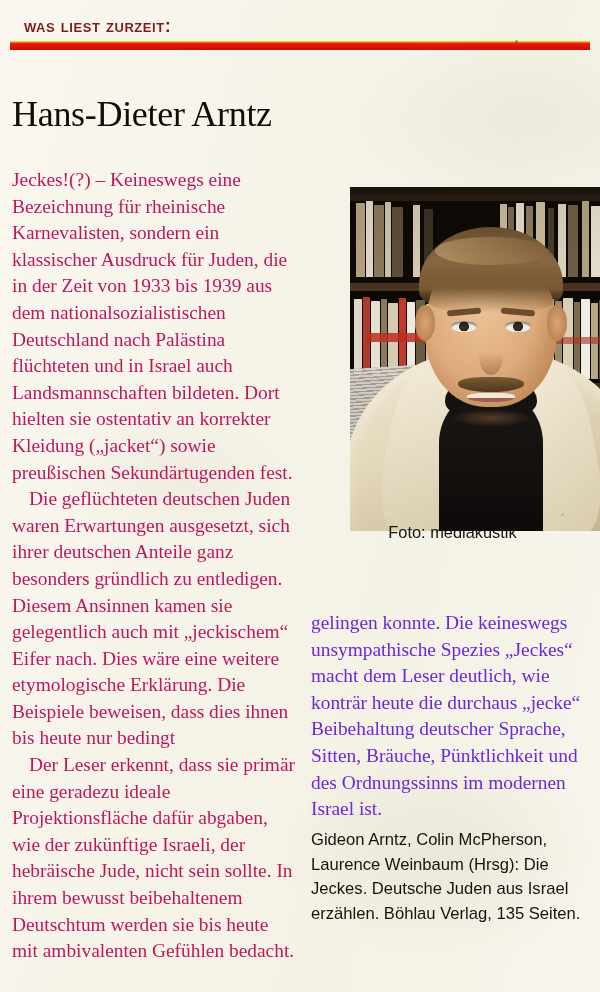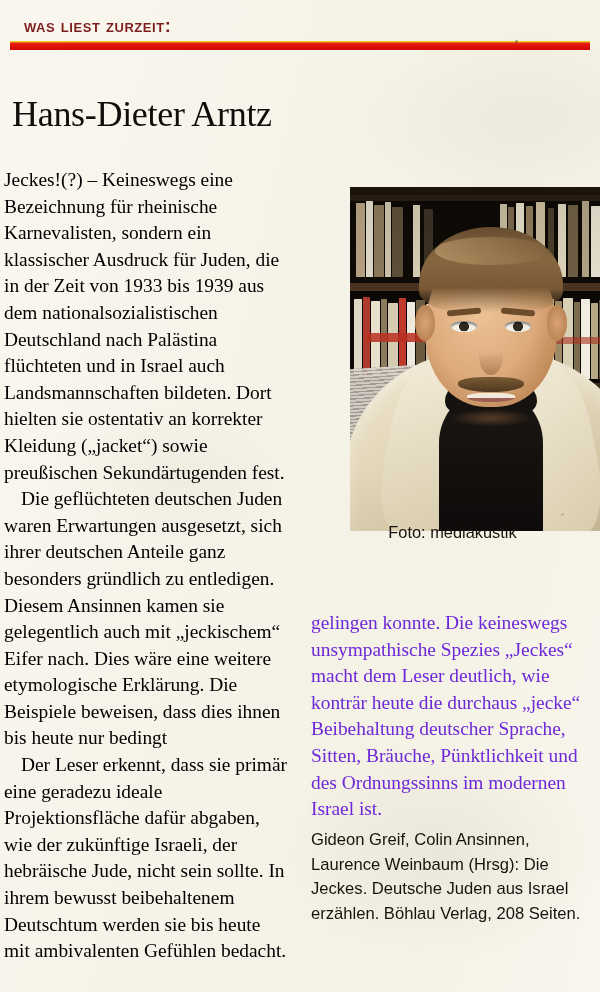--- a/index.html
+++ b/index.html
@@ -67,27 +67,27 @@
     font-size: 36px;
     line-height: 1.04;
     letter-spacing: -0.3px;
     color: #100d0a;
     white-space: nowrap;
   }
 
   
   .col-left {
     position: absolute;
-    left: 4px;
+    left: 12px;
     top: 167px;
     width: 285px;
     font-size: 19.4px;
     line-height: 26.6px;
     text-align: left;
-    color: #000000;
+    color: #be185d;
   }
   .col-right-lower {
     position: absolute;
     left: 311px;
     top: 610px;
     width: 282px;
     font-size: 19.4px;
     line-height: 26.6px;
     color: #6d28d9;
   }
@@ -407,20 +407,20 @@
 
 <figcaption class="caption">
   <span class="credit">Foto: mediakustik</span>
 </figcaption>
 
 <div class="col-right-lower">
   <p class="para">gelingen konnte. Die keineswegs unsympathische Spezies „Jeckes“ macht dem Leser deutlich, wie konträr heute die durchaus „jecke“ Beibehaltung deutscher Sprache, Sitten, Bräuche, Pünktlichkeit und des Ordnungssinns im modernen Israel ist.</p>
 </div>
 
 <div class="bookref">
-  <span>Gideon Greif, Colin Ansinnen, Laurence Weinbaum (Hrsg):</span>
+  <span>Gideon Arntz, Colin McPherson, Laurence Weinbaum (Hrsg):</span>
   <span>Die Jeckes. Deutsche Juden aus Israel erzählen. Böhlau Verlag,</span>
-  <span>208 Seiten.</span>
+  <span>135 Seiten.</span>
 </div>
 
 <div class="speck" style="left:561px; top:513px; width:3px; height:3px;"></div>
 <div class="speck" style="left:515px; top:40px;  width:3px; height:3px; background:rgba(90,60,40,.5);"></div>
 <div class="speck" style="left:170px; top:612px; width:2px; height:2px;"></div>
 
 </body></html>

